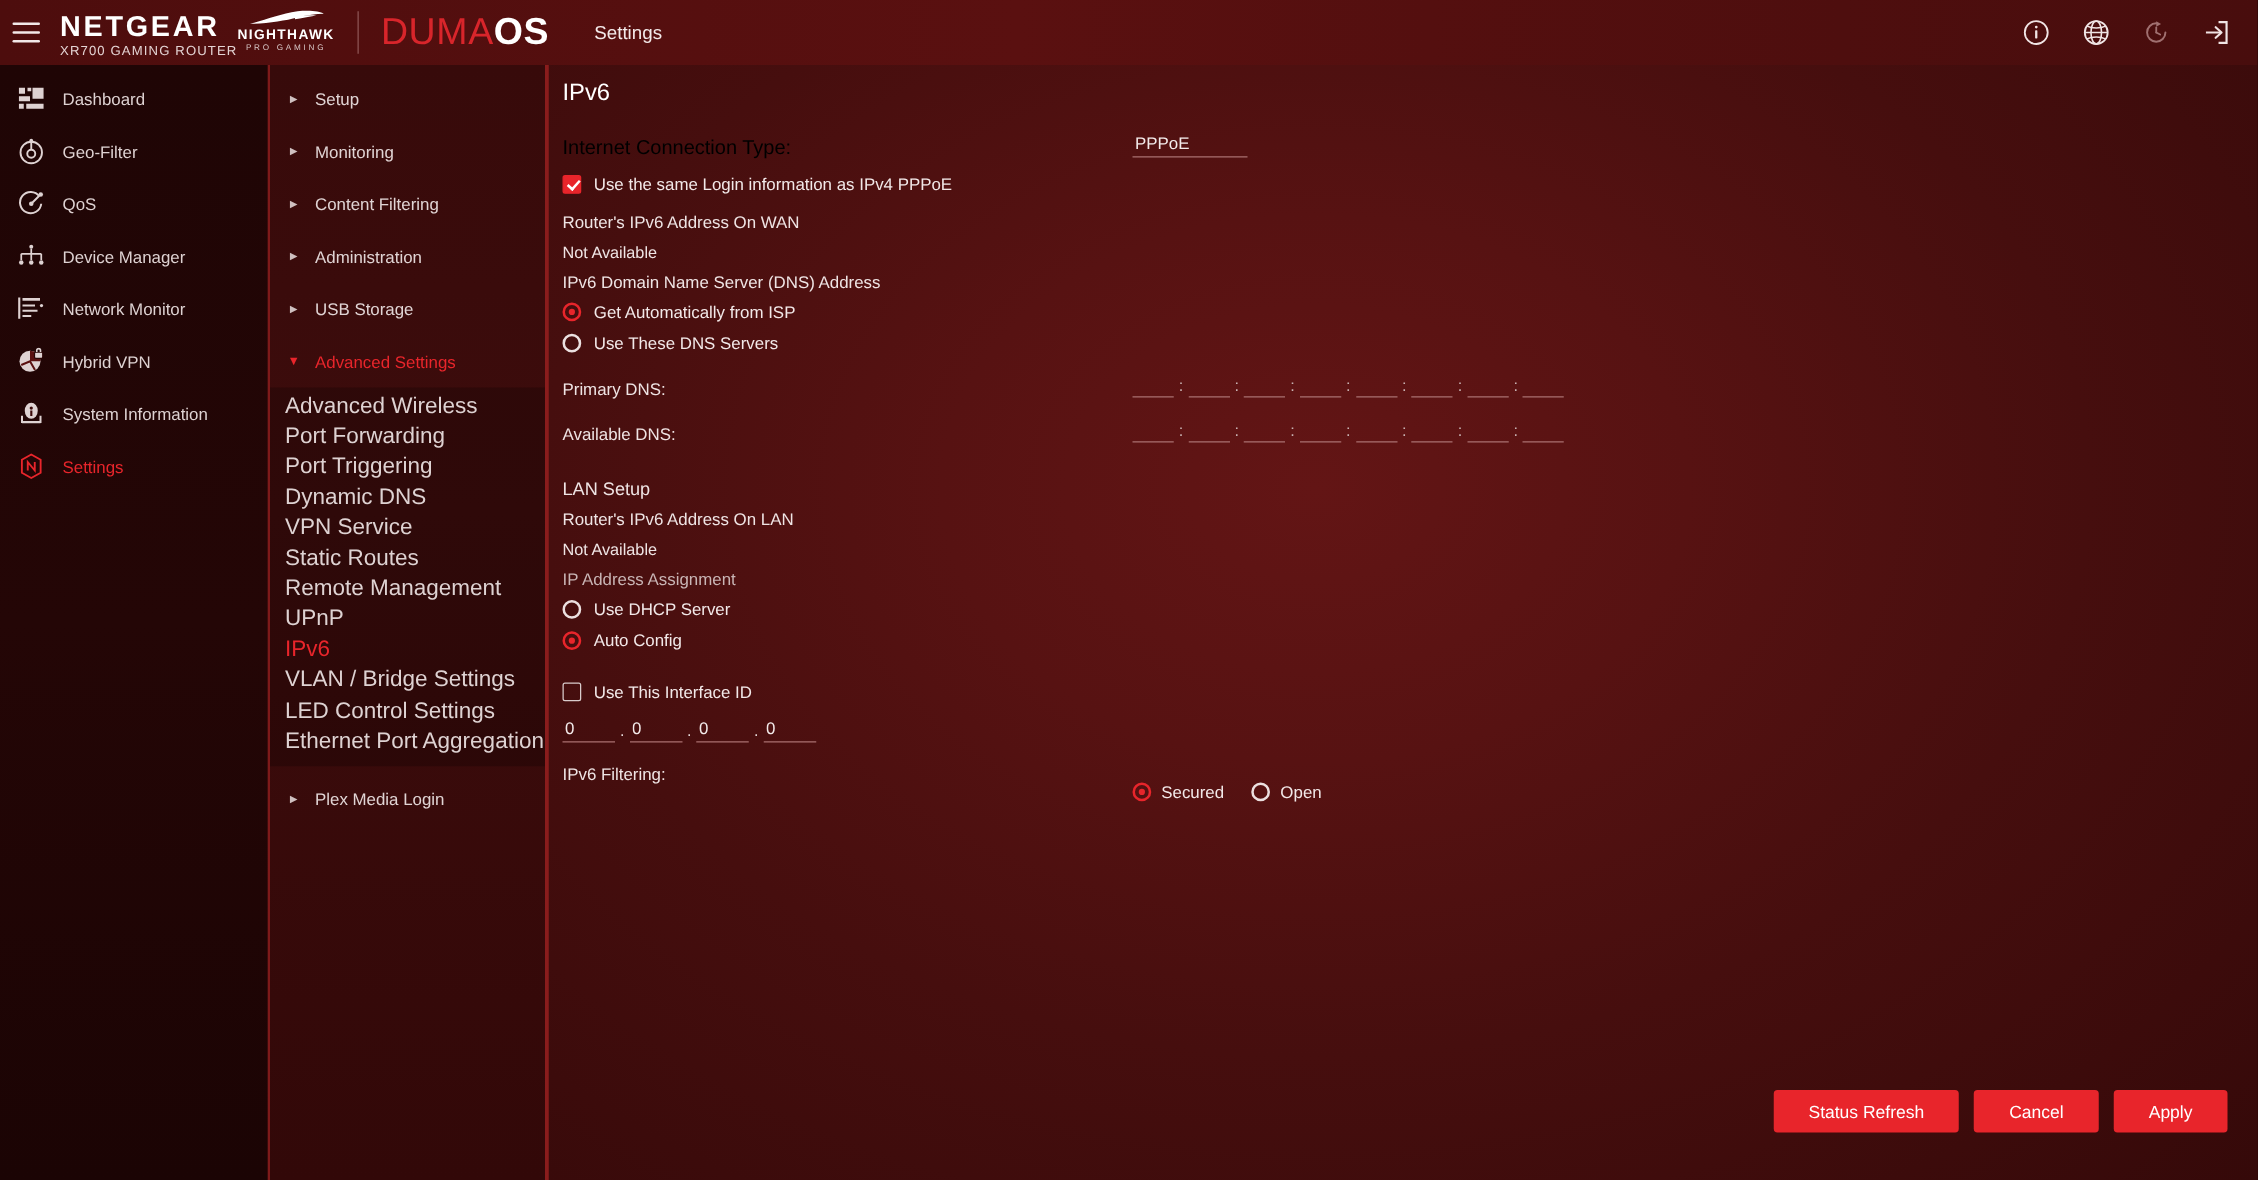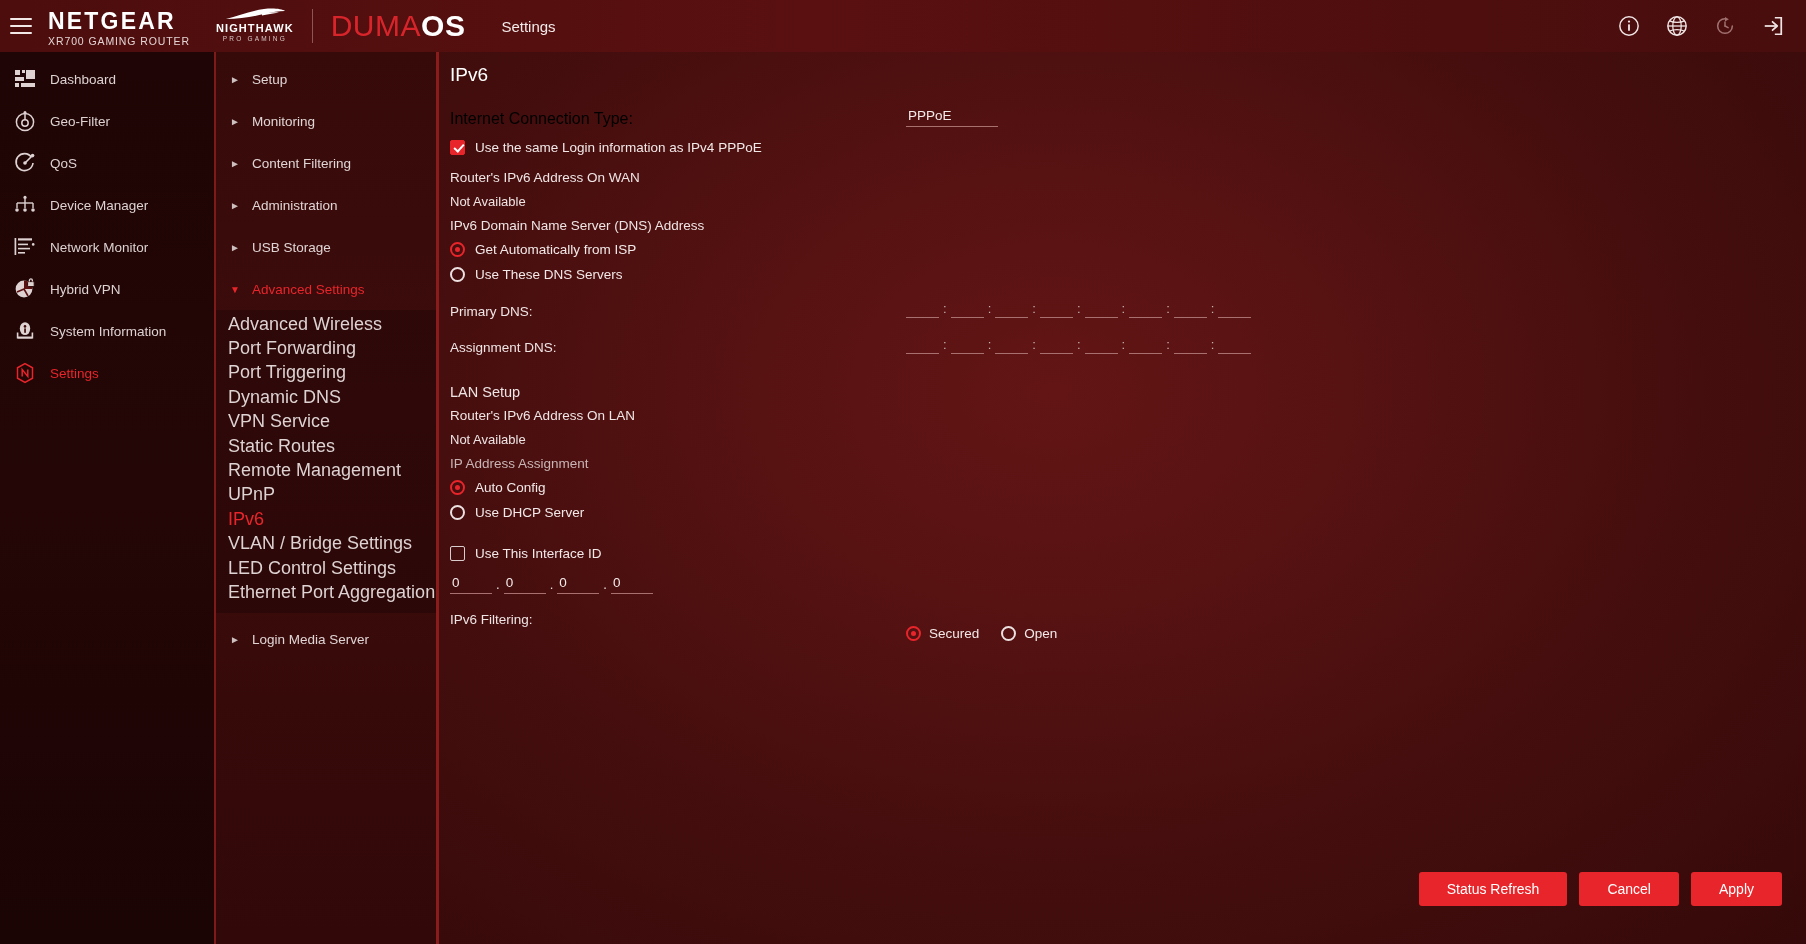--- a/index.html
+++ b/index.html
@@ -30,21 +30,21 @@
   .brand { display: flex; flex-direction: column; justify-content: center; }
   .brand-name {
     font-size: 23px; font-weight: bold; color: #ffffff; letter-spacing: 2.2px;
     line-height: 30px;
   }
   .brand-sub {
     font-size: 10.5px; color: #e4d4d4; letter-spacing: 0.9px; line-height: 12px;
     margin-top: -1px;
   }
   .nighthawk {
-    margin-left: 26px; display: flex; flex-direction: column;
+    display: flex; flex-direction: column;
     align-items: center; justify-content: center; padding-bottom: 2px;
   }
   .nh-wing { width: 62px; height: 14px; }
   .nh-name { font-size: 11px; color: #ffffff; letter-spacing: 1.1px; font-weight: bold; line-height: 12px;}
   .nh-sub { font-size: 6.5px; color: #d8c8c8; letter-spacing: 2.2px; line-height: 9px; }
   .divider-v {
     width: 1px; height: 34px; background: #8d5555; margin: 0 18px;
   }
   .duma { font-size: 30px; letter-spacing: 0.5px; line-height: 32px; }
   .duma .d1 { color: #d8252b; font-weight: 300; }
@@ -365,21 +365,21 @@
     <div class="sub-child">Remote Management</div>
     <div class="sub-child">UPnP</div>
     <div class="sub-child active">IPv6</div>
     <div class="sub-child">VLAN / Bridge Settings</div>
     <div class="sub-child">LED Control Settings</div>
     <div class="sub-child">Ethernet Port Aggregation</div>
   </div>
 
   <div class="sub-group" style="margin-top:6px">
     <span class="sub-arrow">►</span>
-    <span class="sub-label">Login Media Server</span>
+    <span class="sub-label">Plex Media Login</span>
   </div>
 </div>
 
 <div id="main">
   <div class="page-title">IPv6</div>
 
   <div class="form-area">
 
     <div class="row" style="height:30px">
       <div class="lblock" style="top:6px">Internet Connection Type:</div>
@@ -434,21 +434,21 @@
         <span class="ip-sep">:</span>
         <input class="uline ip-seg" value="" style="">
         <span class="ip-sep">:</span>
         <input class="uline ip-seg" value="" style="">
         <span class="ip-sep">:</span>
         <input class="uline ip-seg" value="" style="">
       </div>
     </div>
 
     <div class="row" style="height:36px">
-      <div class="lblock lbl" style="top:6px">Assignment DNS:</div>
+      <div class="lblock lbl" style="top:6px">Available DNS:</div>
       <div class="rblock ip-group" style="top:0">
         <input class="uline ip-seg" value="" style="">
         <span class="ip-sep">:</span>
         <input class="uline ip-seg" value="" style="">
         <span class="ip-sep">:</span>
         <input class="uline ip-seg" value="" style="">
         <span class="ip-sep">:</span>
         <input class="uline ip-seg" value="" style="">
         <span class="ip-sep">:</span>
         <input class="uline ip-seg" value="" style="">
@@ -468,30 +468,30 @@
       <div class="lblock lbl" style="top:0">Router's IPv6 Address On LAN</div>
     </div>
     <div class="row" style="height:24px">
       <div class="lblock small-val" style="top:0">Not Available</div>
     </div>
 
     <div class="row" style="height:24px">
       <div class="lblock lbl-dim" style="top:0">IP Address Assignment</div>
     </div>
 
+    <div class="row" style="height:25px">
+      <div class="lblock opt-line" style="top:0">
+        <span class="rad"></span>
+        <span class="opt-text">Use DHCP Server</span>
+      </div>
+    </div>
     <div class="row" style="height:25px">
       <div class="lblock opt-line" style="top:0">
         <span class="rad on"></span>
         <span class="opt-text">Auto Config</span>
-      </div>
-    </div>
-    <div class="row" style="height:25px">
-      <div class="lblock opt-line" style="top:0">
-        <span class="rad"></span>
-        <span class="opt-text">Use DHCP Server</span>
       </div>
     </div>
 
     <div class="row" style="height:28px; margin-top:16px">
       <div class="lblock opt-line" style="top:0">
         <span class="chk"></span>
         <span class="opt-text">Use This Interface ID</span>
       </div>
     </div>
 

